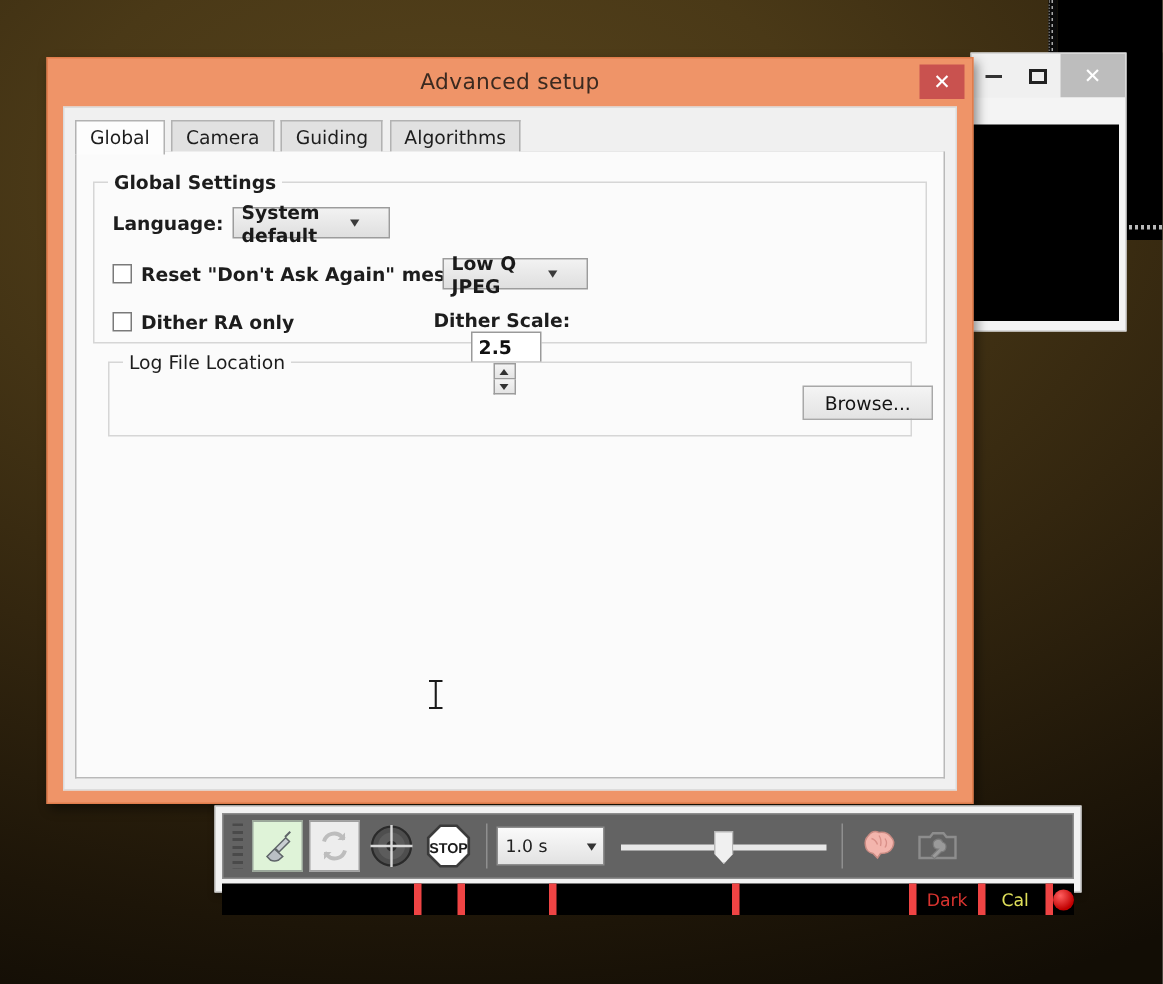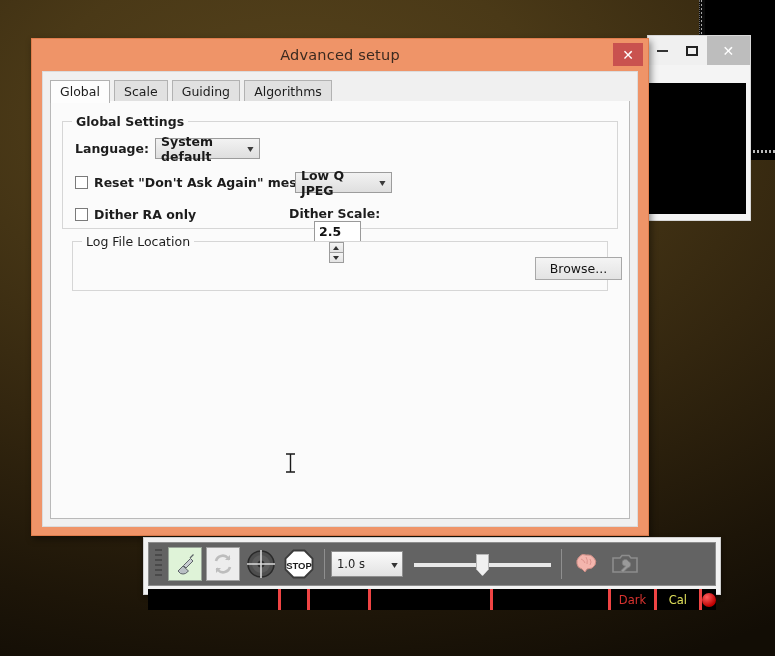--- a/index.html
+++ b/index.html
@@ -155,21 +155,21 @@
 
   .lbl { font-size: 12.5px; color: #1d1d1d; }
 
   .combo {
     display: inline-flex;
     align-items: center;
     justify-content: space-between;
     height: 21px;
     background: linear-gradient(#f2f2f2, #dfdfdf);
     border: 1px solid #9c9c9c;
-    padding: 0 6px 0 5px;
+    padding: 0 20px 0 5px;
     font-size: 12.5px;
     color: #1a1a1a;
     cursor: pointer;
     vertical-align: middle;
   }
   .combo .caret {
     margin-left: 8px;
     font-size: 10px;
     color: #3b3b3b;
     transform: scaleX(1.25);
@@ -294,21 +294,21 @@
   
   #phd-status {
     height: 21px;
     margin-top: 3px;
     background: #000;
     display: flex;
     align-items: stretch;
     font-size: 11.5px;
   }
   .stat-cell {
-    border-right: 3px solid #ef4444;
+    border-right: 5px solid #ef4444;
     display: flex; align-items: center; justify-content: center;
     color: #ddd;
   }
   #st-1 { width: 135px; }
   #st-2 { width: 29px; }
   #st-3 { width: 62px; }
   #st-4 { width: 124px; }
   #st-5 { width: 120px; }
   #st-dark { width: 46px; color: #d8332f; }
   #st-cal  { width: 46px; color: #e0e05a; }
@@ -347,21 +347,21 @@
     <div id="dlg-title">Advanced setup</div>
     <div id="dlg-close">
       <span>✕</span>
     </div>
   </div>
 
   <div id="dlg-body">
 
     <div id="tabbar">
       <div class="tab active">Global</div>
-      <div class="tab">Scale</div>
+      <div class="tab">Camera</div>
       <div class="tab">Guiding</div>
       <div class="tab">Algorithms</div>
     </div>
 
     <div id="tabpanel">
 
       <div class="groupbox" id="grp-global">
         <span class="legend">Global Settings</span>
 
         <div style="position:absolute; left:12px; top:16px; display:flex; align-items:center;">

